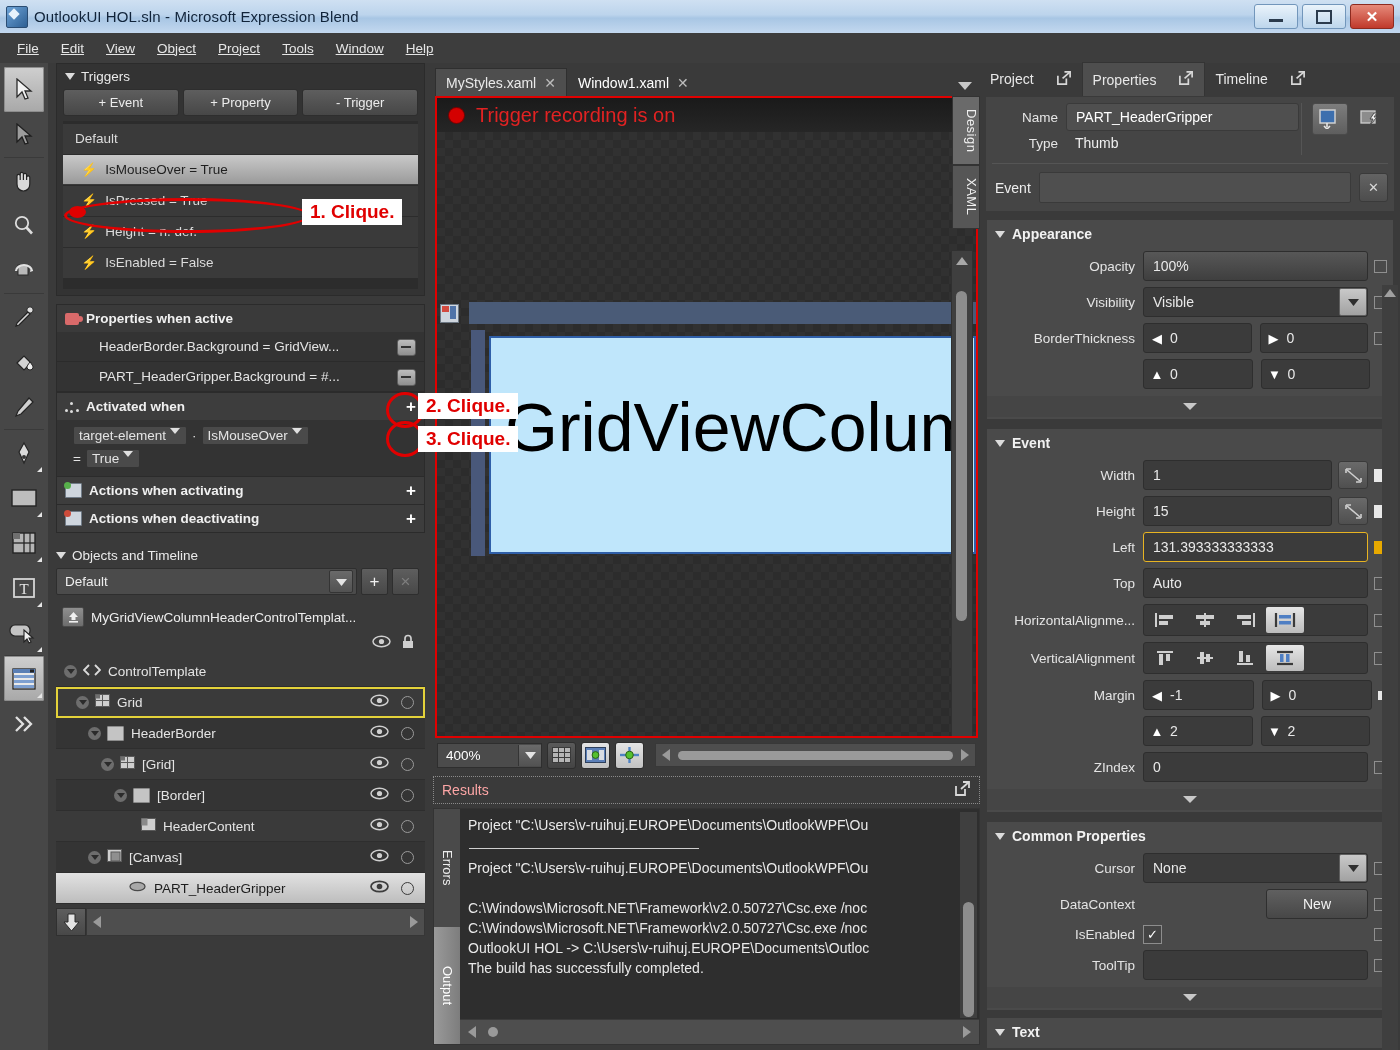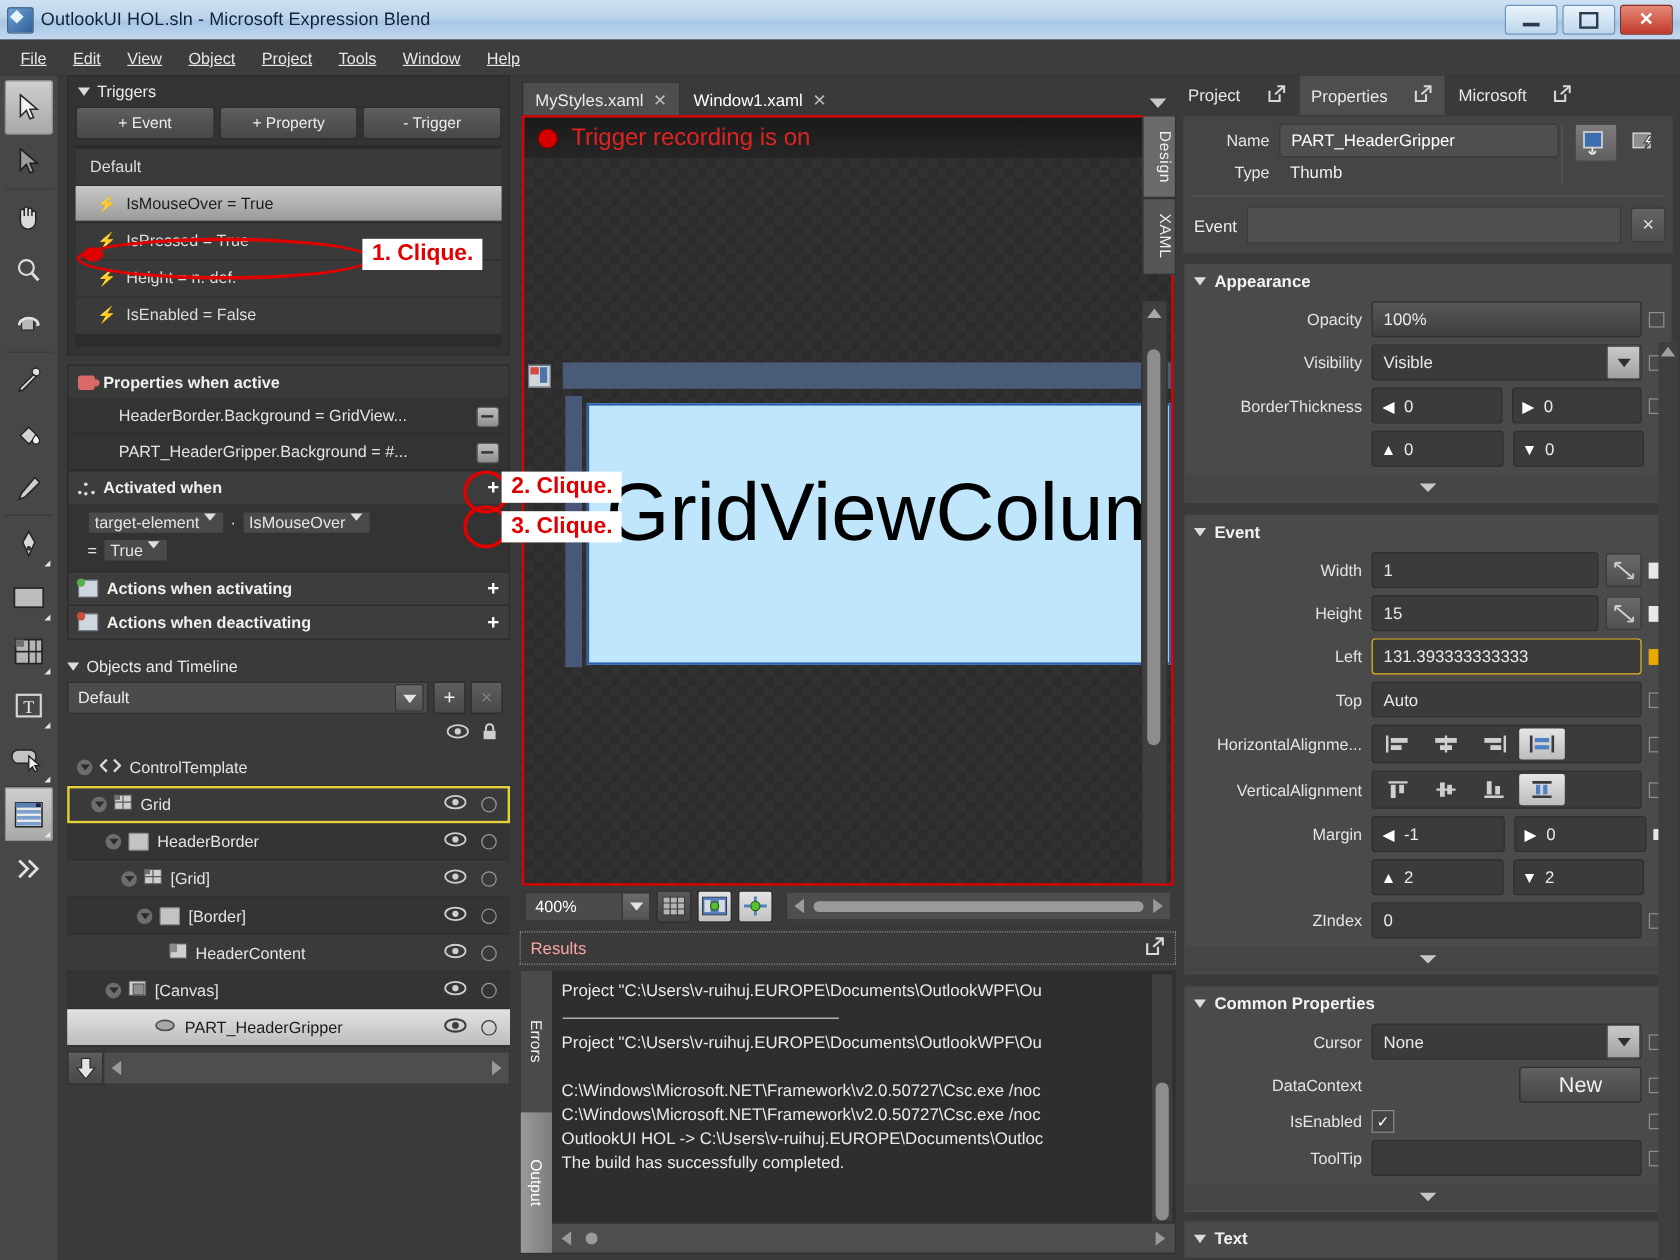--- a/index.html
+++ b/index.html
@@ -215,21 +215,21 @@
   .pmark.small{width:7px;height:7px;background:#e8e8e8;border-color:#e8e8e8;}
   .pair{flex:1;display:flex;gap:8px;}
   .minifield{flex:1;height:28px;background:#3b3b3b;border:1px solid #2e2e2e;border-radius:3px;display:flex;align-items:center;color:#e9e9e9;font-size:14px;}
   .minifield .ar{width:26px;display:flex;align-items:center;justify-content:center;color:#fff;font-size:13px;}
   .grpbtns{flex:1;display:flex;background:#3b3b3b;border:1px solid #2e2e2e;border-radius:3px;padding:2px;gap:2px;}
   .gbtn{width:38px;height:26px;display:flex;align-items:center;justify-content:center;border-radius:2px;}
   .gbtn.on{background:linear-gradient(to bottom,#e6e6e6,#bcbcbc);}
   .sqtool{width:28px;height:26px;background:linear-gradient(to bottom,#6a6a6a,#4f4f4f);border:1px solid #3a3a3a;border-radius:3px;display:flex;align-items:center;justify-content:center;flex:0 0 auto;}
   .chev-row{text-align:center;padding:2px 0 4px;background:#454545;margin-top:4px;}
   .chev{display:inline-block;width:0;height:0;border-left:7px solid transparent;border-right:7px solid transparent;border-top:7px solid #c8c8c8;}
-  .newbtn{width:100px;height:28px;background:linear-gradient(to bottom,#606060,#474747);border:1px solid #2f2f2f;border-radius:3px;color:#f2f2f2;font-size:18px;display:flex;align-items:center;justify-content:center;margin-left:36px;}
+  .newbtn{width:100px;height:28px;background:linear-gradient(to bottom,#606060,#474747);border:1px solid #2f2f2f;border-radius:3px;color:#f2f2f2;font-size:14px;display:flex;align-items:center;justify-content:center;margin-left:36px;}
   .chk{width:17px;height:17px;background:#454545;border:1px solid #8d8d8d;color:#fff;font-size:13px;display:flex;align-items:center;justify-content:center;}
   .rscroll{position:absolute;right:2px;top:222px;width:16px;height:810px;background:#3f3f3f;}
   .rscroll .u{position:absolute;left:2px;top:4px;width:0;height:0;border-left:6px solid transparent;border-right:6px solid transparent;border-bottom:8px solid #a0a0a0;}
 
   
   .ann{position:absolute;background:#fff;color:#e00000;font-weight:bold;font-size:19px;
     padding:2px 8px;white-space:nowrap;z-index:50;font-family:"Liberation Sans",sans-serif;}
   .ellipse{position:absolute;border:3px solid #e00000;border-radius:50%;z-index:49;pointer-events:none;}
   .dot-red{position:absolute;width:17px;height:12px;background:#e00000;border-radius:50%;z-index:51;}
 </style>
@@ -467,20 +467,29 @@
             <svg width="11" height="8" viewBox="0 0 11 8">
                 <polygon points="0,1 11,1 5.5,8" fill="#e4e4e4"></polygon>
               </svg>
           </span>
         </div>
         <div class="sqbtn">+</div>
         <div class="sqbtn dim">×</div>
       </div>
 
       <div class="tree" style="margin-left:0;margin-right:0">
+        <div class="tree-root">
+          <span class="upico">
+            <svg width="13" height="12" viewBox="0 0 13 12">
+                <polygon points="6.5,1 11,6 8.5,6 8.5,9 4.5,9 4.5,6 2,6" fill="#f0f0f0"></polygon>
+                <rect x="2" y="10" width="9" height="1.6" fill="#f0f0f0"></rect>
+              </svg>
+          </span>
+          <span>MyGridViewColumnHeaderControlTemplat...</span>
+        </div>
         <div class="tree-root2">
           <span>
             <svg width="19" height="13" viewBox="0 0 19 13">
                 <ellipse cx="9.5" cy="6.5" rx="8.5" ry="5.2" fill="none" stroke="#cfcfcf" stroke-width="1.5"></ellipse>
                 <circle cx="9.5" cy="6.5" r="2.6" fill="#cfcfcf"></circle>
               </svg>
           </span>
           <span>
             <svg width="14" height="15" viewBox="0 0 14 15">
                 <path d="M4 7V4.5a3 3 0 016 0V7" fill="none" stroke="#cfcfcf" stroke-width="1.7"></path>
@@ -803,21 +812,21 @@
         <span>Properties</span>
         <span>
           <svg width="16" height="16" viewBox="0 0 17 17">
               <path d="M2 6v9h9V9" fill="none" stroke="#d8d8d8" stroke-width="1.8"></path>
               <path d="M7 9l8-7" stroke="#d8d8d8" stroke-width="1.8"></path>
               <path d="M9 2h6v6" fill="none" stroke="#d8d8d8" stroke-width="1.8"></path>
             </svg>
         </span>
       </div>
       <div class="rtab">
-        <span>Microsoft</span>
+        <span>Timeline</span>
         <span>
           <svg width="16" height="16" viewBox="0 0 17 17">
               <path d="M2 6v9h9V9" fill="none" stroke="#d8d8d8" stroke-width="1.8"></path>
               <path d="M7 9l8-7" stroke="#d8d8d8" stroke-width="1.8"></path>
               <path d="M9 2h6v6" fill="none" stroke="#d8d8d8" stroke-width="1.8"></path>
             </svg>
         </span>
       </div>
     </div>
 

